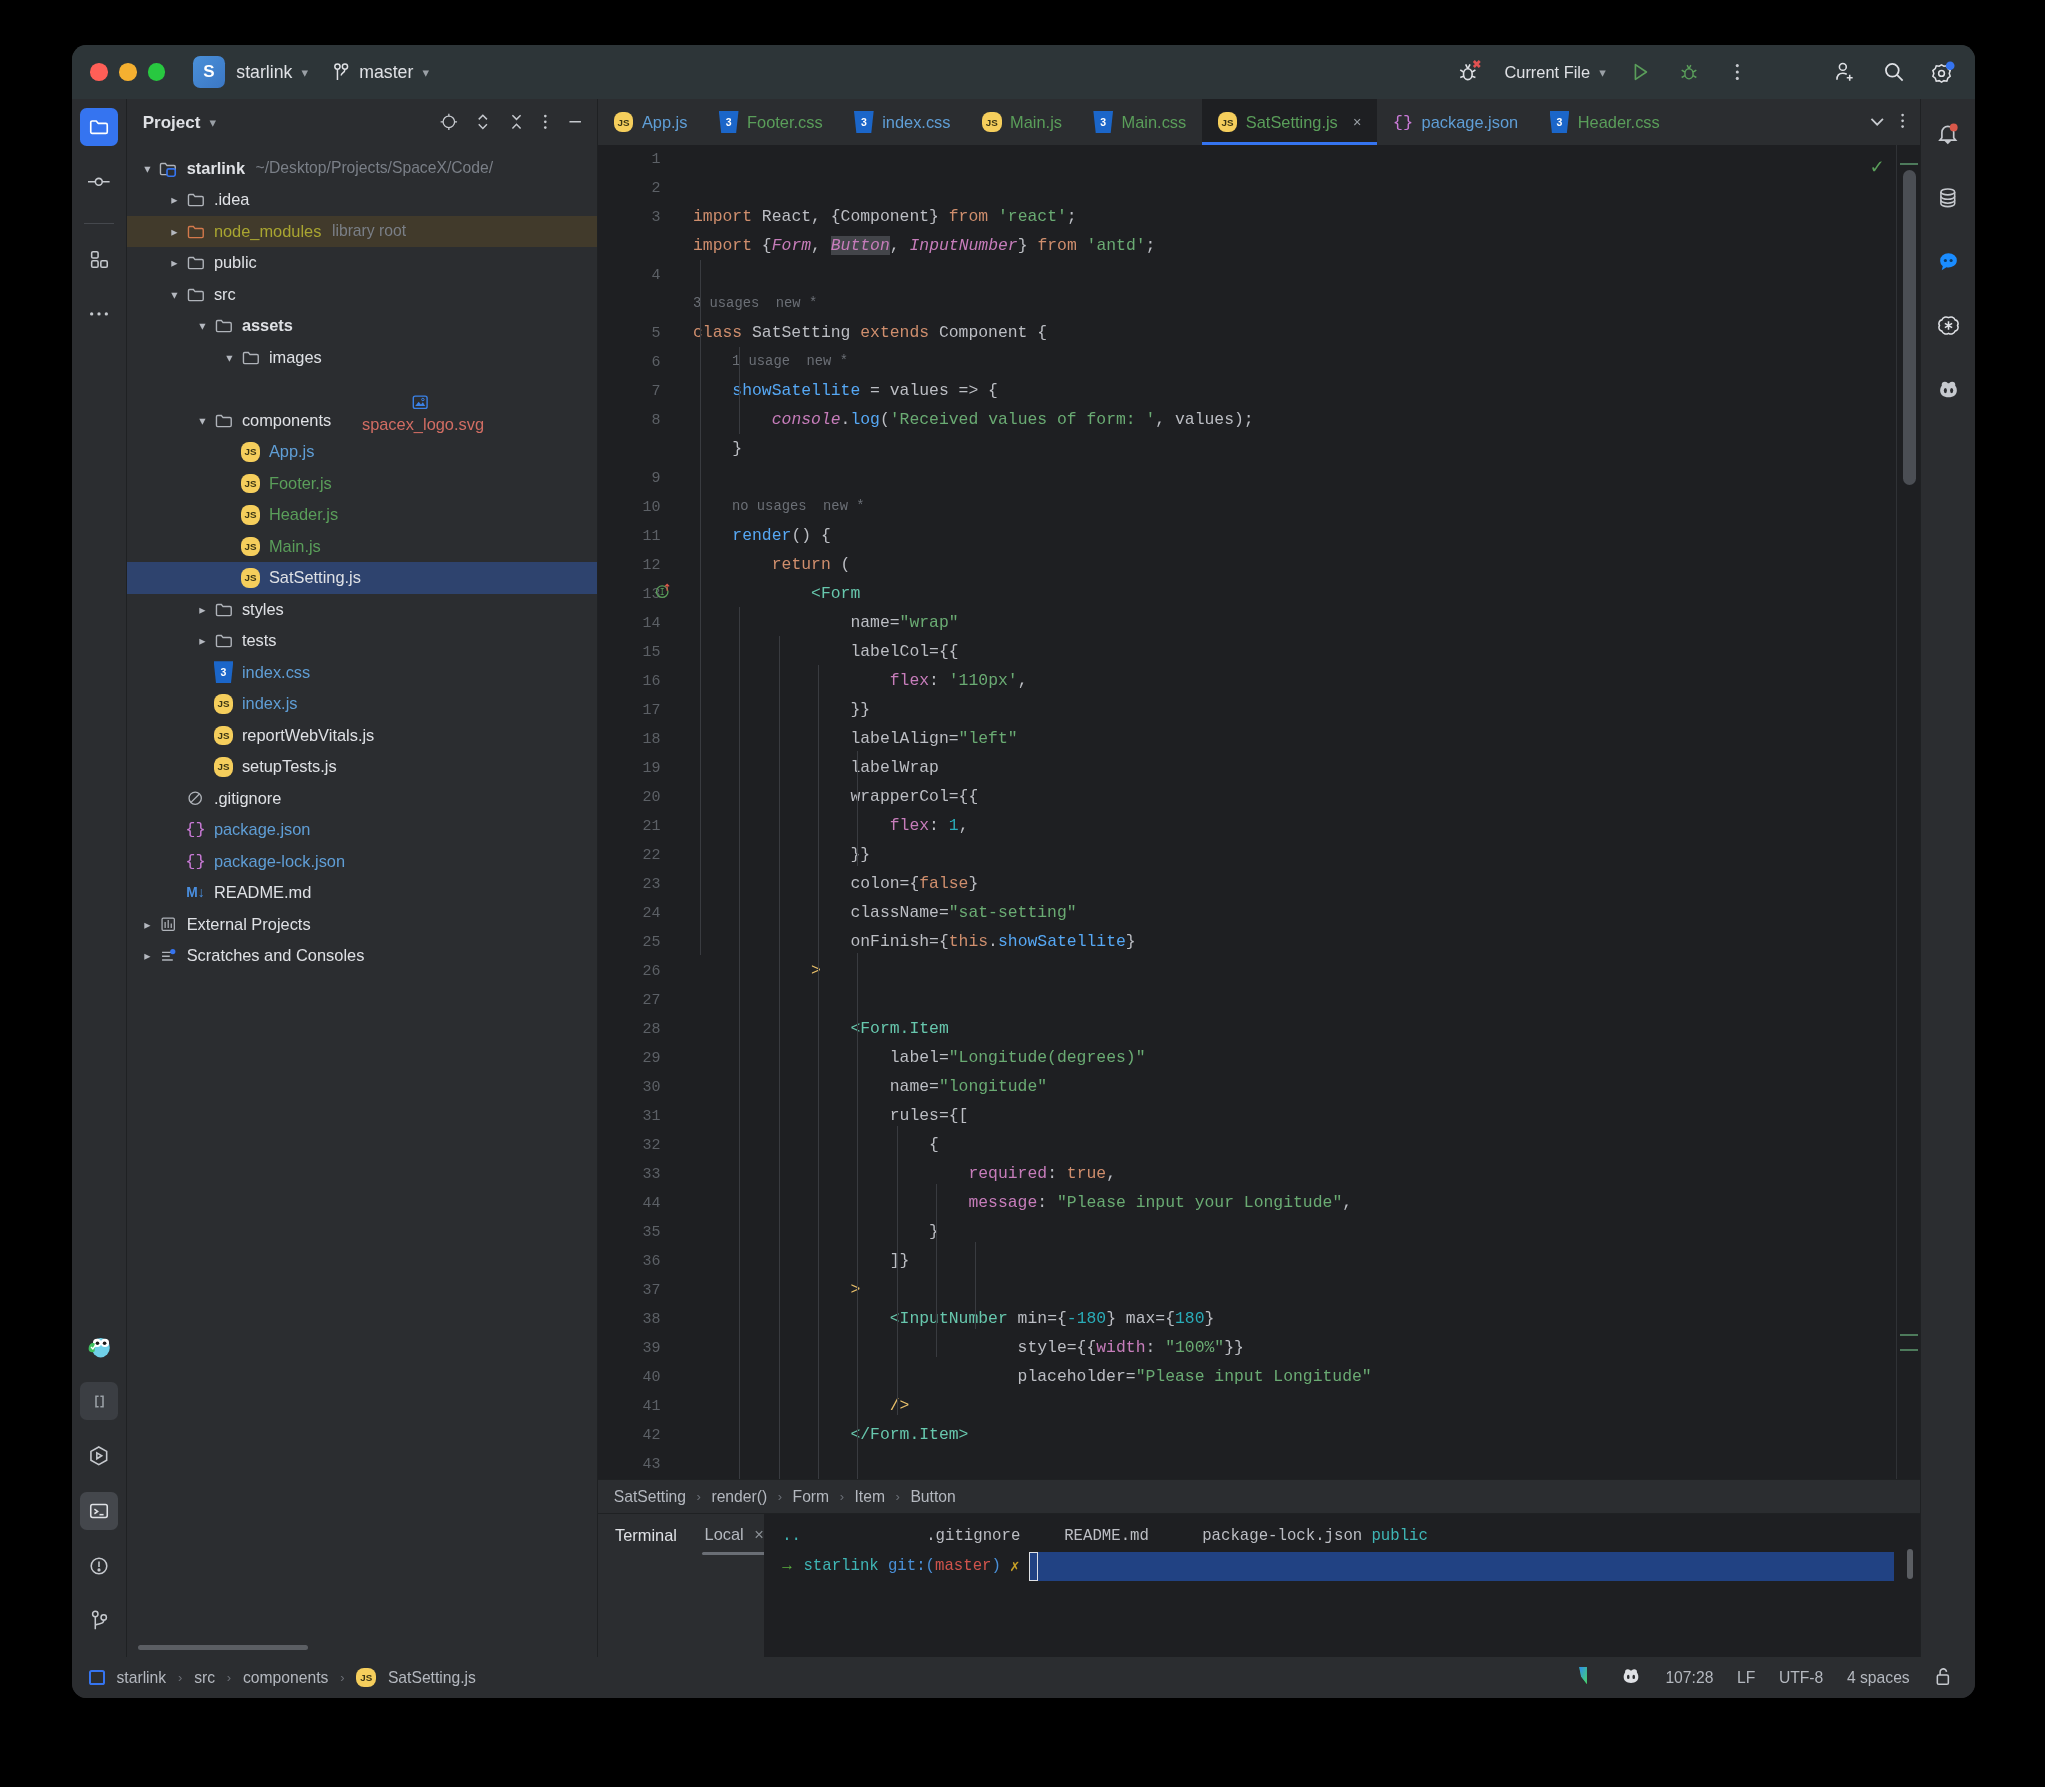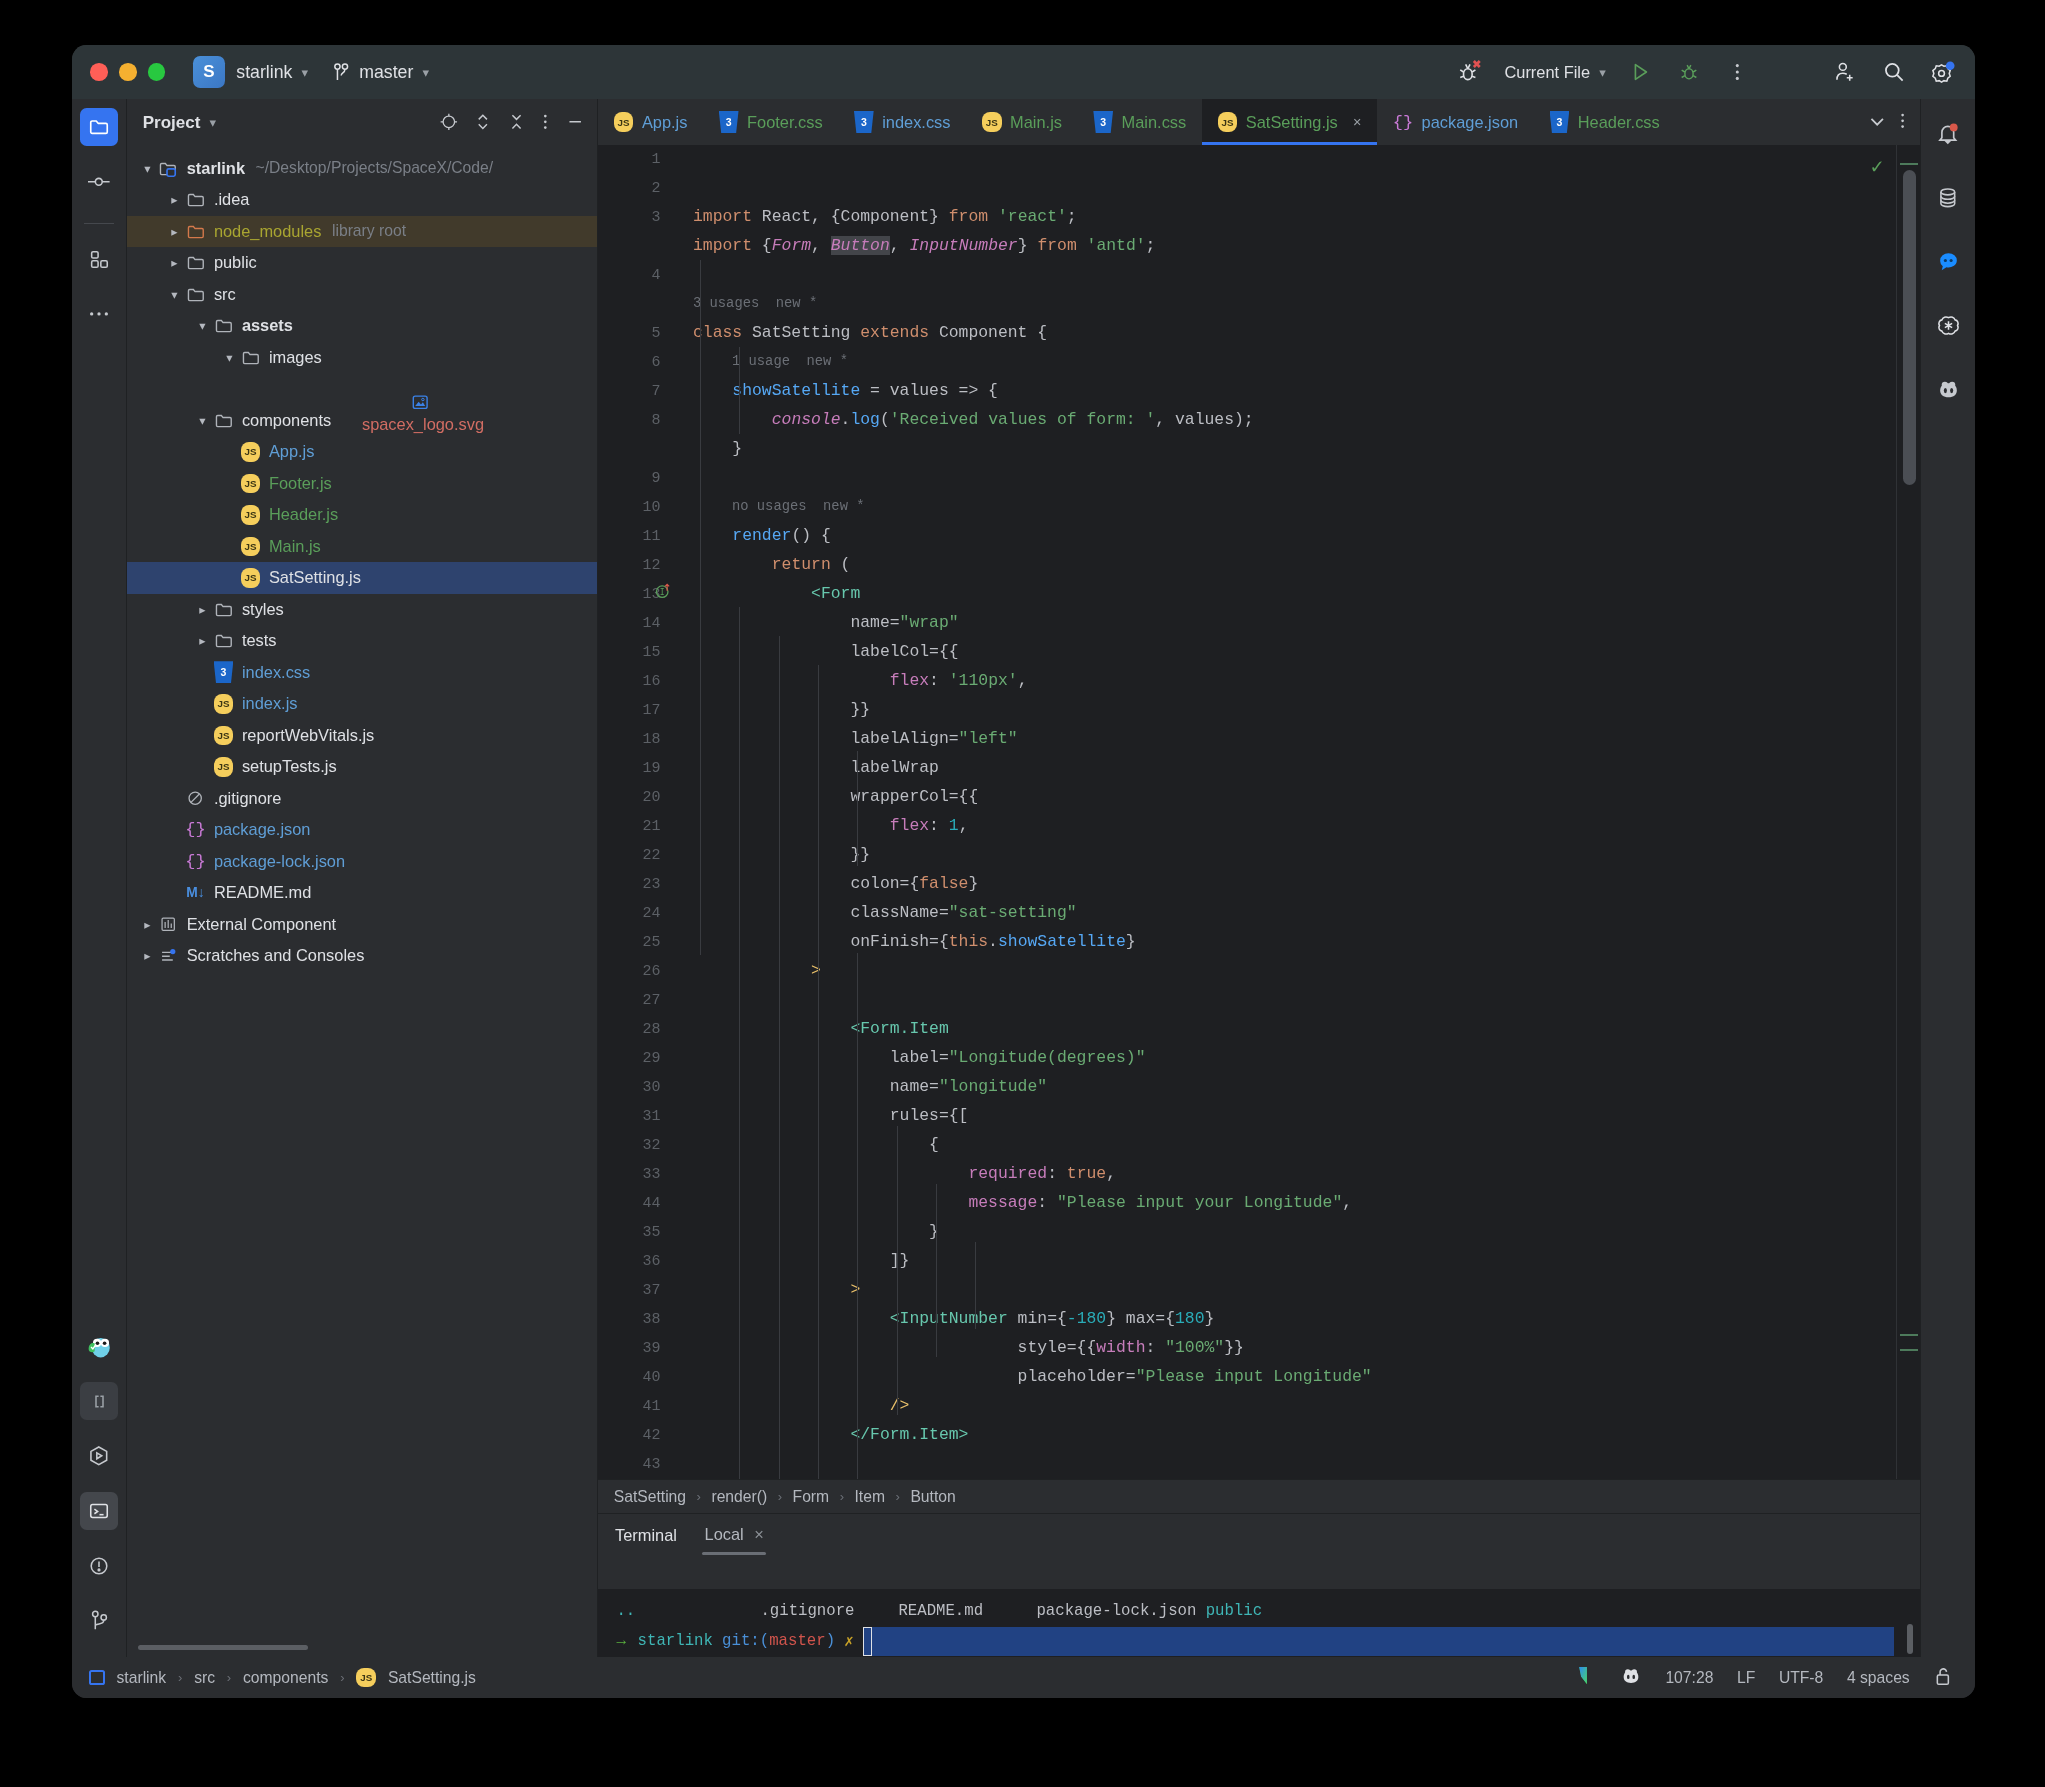--- a/index.html
+++ b/index.html
@@ -189,23 +189,22 @@
     padding-left: 15.7px; gap: 10.5px;
     font-size: 15.7px; color: #b4b8bf;
     border-top: 0.7px solid #1f2123;
   }
   .bc-sep { color: #6b6f76; font-size: 13px; }
 
   
   .terminal {
     height: 144px; flex: 0 0 144px;
     background: #2b2d30;
-    display: flex; flex-direction: column;
+    display: flex; flex-direction: row;
     border-top: 0.7px solid #1f2123;
-    gap: 32px;
   }
   .term-head { height: 43px; display: flex; align-items: center; padding-left: 17px; gap: 27.6px; }
   .term-title { color: #dfe1e5; font-size: 16.4px; }
   .term-tab { color: #b4b8bf; font-size: 16.4px; display: flex; align-items: center; gap: 10.5px; position: relative; padding-bottom: 2.6px;}
   .term-tab.active::after { content:''; position:absolute; left:-2.6px; right:-2.6px; bottom:-9.2px; height:3.9px; background:#6a6e75; border-radius:2px;}
   .term-body {
     flex: 1; background: #1e1f22; padding: 6.6px 0 0 18.4px;
     font-family: "Liberation Mono", monospace; font-size: 15.7px;
     position: relative;
   }
@@ -686,21 +685,21 @@
           <div class="trow" style="padding-left: 11.8px;">
             <span class="arrow">▸</span>
             <span class="ficon">
               <svg width="18.4" height="18.4" viewBox="0 0 24 24">
                 <g stroke="#b0b4ba" stroke-width="1.6" fill="none">
                   <rect x="4" y="4" width="16" height="16" rx="1.5"></rect>
                   <path d="M8 9 L8 17 M12 6.5 L12 17 M16 11 L16 17"></path>
                 </g>
               </svg>
             </span>
-            <span class="tlabel c-white">External Component</span>
+            <span class="tlabel c-white">External Projects</span>
           </div>
           <div class="trow" style="padding-left: 11.8px;">
             <span class="arrow">▸</span>
             <span class="ficon">
               <svg width="18.4" height="18.4" viewBox="0 0 24 24">
                 <g stroke="#b0b4ba" stroke-width="1.8" fill="none">
                   <path d="M4 7 L18 7 M4 12 L14 12 M4 17 L18 17"></path>
                 </g>
                 <circle cx="18" cy="6" r="3.4" fill="#3574f0"></circle>
               </svg>

